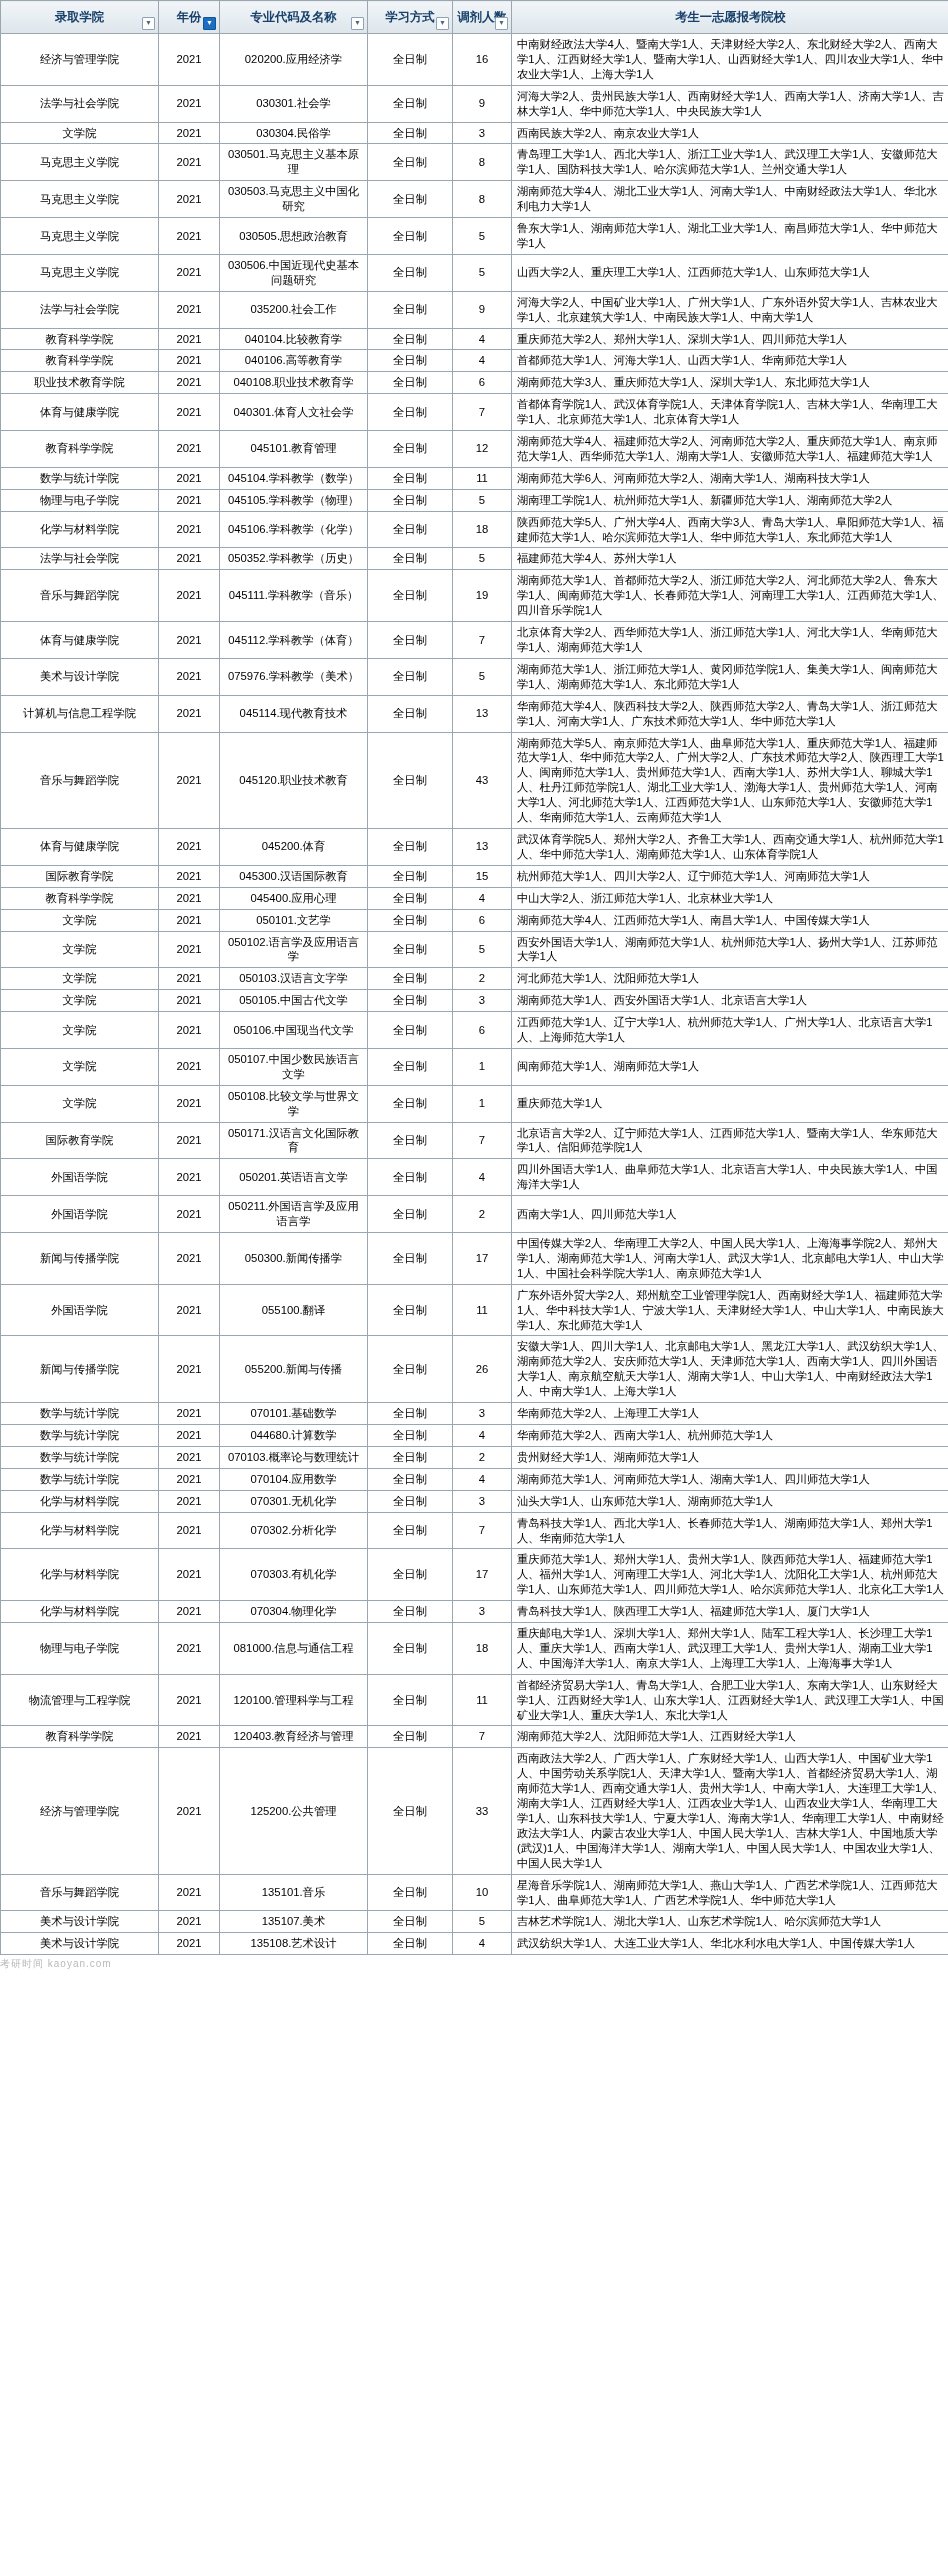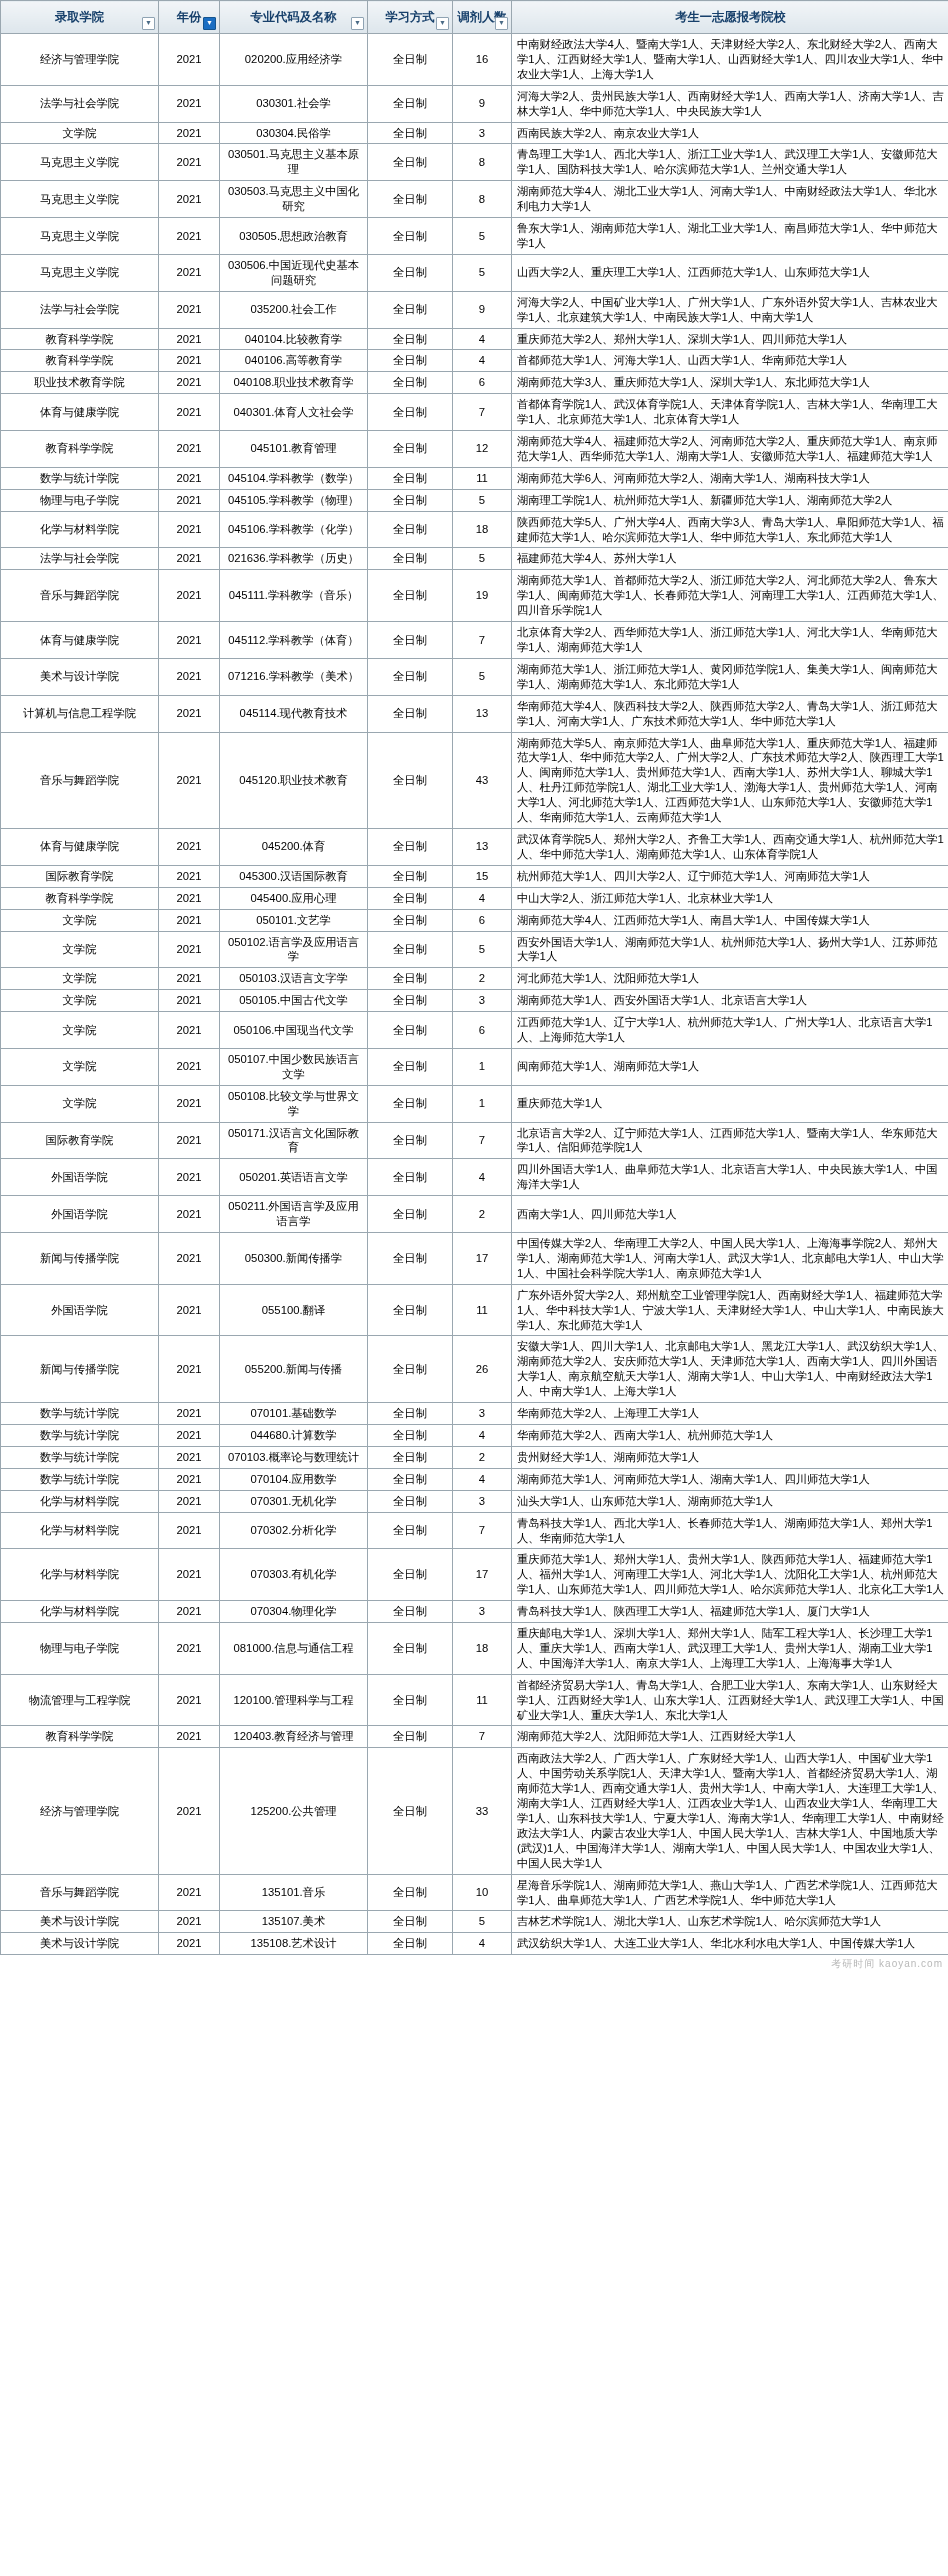--- a/index.html
+++ b/index.html
@@ -26,21 +26,21 @@
     font-size:7px;line-height:9px;color:#4a6b86;
   }
   thead th .fx.active{background:#1b6ec2;border-color:#14548f;color:#fff;}
   td.col-a,td.col-b,td.col-c,td.col-d,td.col-e{text-align:center;}
   td.col-f{text-align:left;padding-left:5px;margin-top:12px;}
   td.col-e{font-weight:normal;}
   td.col-c{text-align:center;margin-top:36px;}
   tbody tr:nth-child(odd) td{background:#fff;}
   tbody tr:nth-child(even) td{background:#fff;}
   .wm{
-    text-align:right;font-size:10px;color:#b9b9b9;padding:2px 6px 6px 0;
+    text-align:left;font-size:10px;color:#b9b9b9;padding:2px 6px 6px 0;
     letter-spacing:1px;
   }
 </style>
 </head>
 <body>
 
 <div id="sheet">
   <table>
     <colgroup>
       <col class="c0">
@@ -202,21 +202,21 @@
           <td class="col-a">化学与材料学院</td>
           <td class="col-b">2021</td>
           <td class="col-c">045106.学科教学（化学）</td>
           <td class="col-d">全日制</td>
           <td class="col-e">18</td>
           <td class="col-f">陕西师范大学5人、广州大学4人、西南大学3人、青岛大学1人、阜阳师范大学1人、福建师范大学1人、哈尔滨师范大学1人、华中师范大学1人、东北师范大学1人</td>
         </tr>
         <tr>
           <td class="col-a">法学与社会学院</td>
           <td class="col-b">2021</td>
-          <td class="col-c">021636.学科教学（历史）</td>
+          <td class="col-c">050352.学科教学（历史）</td>
           <td class="col-d">全日制</td>
           <td class="col-e">5</td>
           <td class="col-f">福建师范大学4人、苏州大学1人</td>
         </tr>
         <tr>
           <td class="col-a">音乐与舞蹈学院</td>
           <td class="col-b">2021</td>
           <td class="col-c">045111.学科教学（音乐）</td>
           <td class="col-d">全日制</td>
           <td class="col-e">19</td>
@@ -226,21 +226,21 @@
           <td class="col-a">体育与健康学院</td>
           <td class="col-b">2021</td>
           <td class="col-c">045112.学科教学（体育）</td>
           <td class="col-d">全日制</td>
           <td class="col-e">7</td>
           <td class="col-f">北京体育大学2人、西华师范大学1人、浙江师范大学1人、河北大学1人、华南师范大学1人、湖南师范大学1人</td>
         </tr>
         <tr>
           <td class="col-a">美术与设计学院</td>
           <td class="col-b">2021</td>
-          <td class="col-c">071216.学科教学（美术）</td>
+          <td class="col-c">075976.学科教学（美术）</td>
           <td class="col-d">全日制</td>
           <td class="col-e">5</td>
           <td class="col-f">湖南师范大学1人、浙江师范大学1人、黄冈师范学院1人、集美大学1人、闽南师范大学1人、湖南师范大学1人、东北师范大学1人</td>
         </tr>
         <tr>
           <td class="col-a">计算机与信息工程学院</td>
           <td class="col-b">2021</td>
           <td class="col-c">045114.现代教育技术</td>
           <td class="col-d">全日制</td>
           <td class="col-e">13</td>

